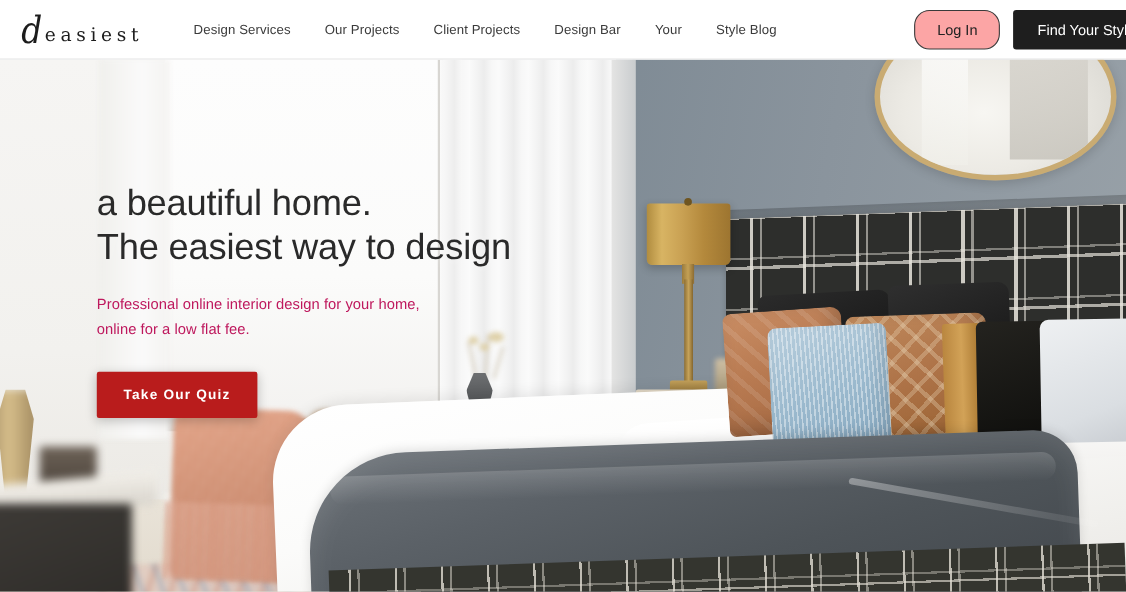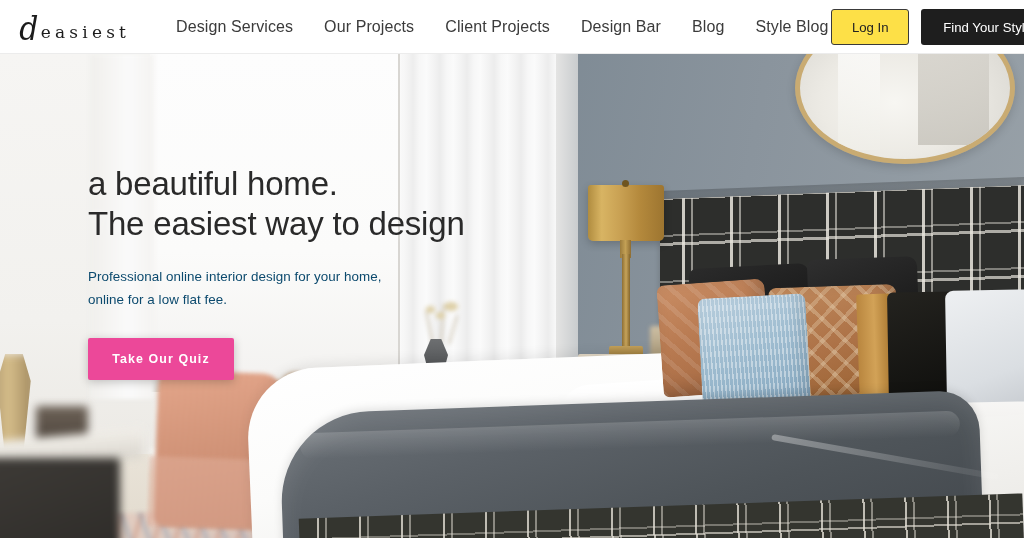--- a/index.html
+++ b/index.html
@@ -33,30 +33,30 @@
   .logo-rest {
     font-family:"DejaVu Serif", serif;
     font-size:17px; color:#1c1c1c;
     letter-spacing:4.2px; margin-left:1px;
   }
   .nav {
     position:absolute; left:176px; top:0; height:54px;
     display:flex; align-items:center; gap:31px;
   }
   .nav-item {
-    font-size:16px; color:#3b3b3b; white-space:nowrap;
+    font-size:12px; color:#3b3b3b; white-space:nowrap;
     letter-spacing:.1px; cursor:pointer;
   }
   .header-actions {
     position:absolute; right:-30px; top:9px;
     display:flex; align-items:center; gap:12px;
   }
   .btn-login {
-    width:78px; height:36px; background:#fde047;
-    border:1px solid #3a3a3a; border-radius:3px;
+    width:78px; height:36px; background:#fca5a5;
+    border:1px solid #3a3a3a; border-radius:14px;
     font-size:13.2px; color:#222; cursor:pointer;
     font-family:"Liberation Sans", sans-serif;
     display:flex; align-items:center; justify-content:center;
   }
   .btn-style {
     height:36px; padding:0 22px; background:#1e1e1e;
     border:none; border-radius:3px;
     font-size:13.2px; color:#fff; cursor:pointer;
     white-space:nowrap;
     font-family:"Liberation Sans", sans-serif;
@@ -395,26 +395,26 @@
   .hero-text {
     position:absolute; left:88px; top:110px; width:390px; z-index:20;
   }
   .headline {
     font-size:33px; line-height:1.22; color:#2a2a2a;
     font-weight:400; letter-spacing:-.2px;
     text-shadow:0 1px 10px rgba(255,255,255,.55);
   }
   .subhead {
     margin-top:20px; font-size:13.4px; line-height:1.78;
-    color:#0c4a6e; letter-spacing:.05px;
+    color:#be185d; letter-spacing:.05px;
     text-shadow:0 1px 8px rgba(255,255,255,.5);
   }
   .btn-quiz {
     margin-top:26px; display:flex; align-items:center; justify-content:center;
-    width:146px; height:42px; background:#ec4899; color:#fff;
+    width:146px; height:42px; background:#b91c1c; color:#fff;
     font-size:12.4px; font-weight:bold; letter-spacing:1.1px;
     border:none; border-radius:2px; cursor:pointer;
     font-family:"Liberation Sans", sans-serif;
     box-shadow:0 2px 10px rgba(0,0,0,.22);
   }
 </style>
 </head>
 <body>
 
 <div class="page">
@@ -424,21 +424,21 @@
     <div class="logo">
       <span class="logo-d">d</span>
       <span class="logo-rest">easiest</span>
     </div>
 
     <nav class="nav">
       <span class="nav-item">Design Services</span>
       <span class="nav-item">Our Projects</span>
       <span class="nav-item">Client Projects</span>
       <span class="nav-item">Design Bar</span>
-      <span class="nav-item">Blog</span>
+      <span class="nav-item">Your</span>
       <span class="nav-item">Style Blog</span>
     </nav>
 
     <div class="header-actions">
       <button class="btn-login">Log In</button>
       <button class="btn-style">Find Your Style</button>
     </div>
   </div>
 
   <div class="hero">

